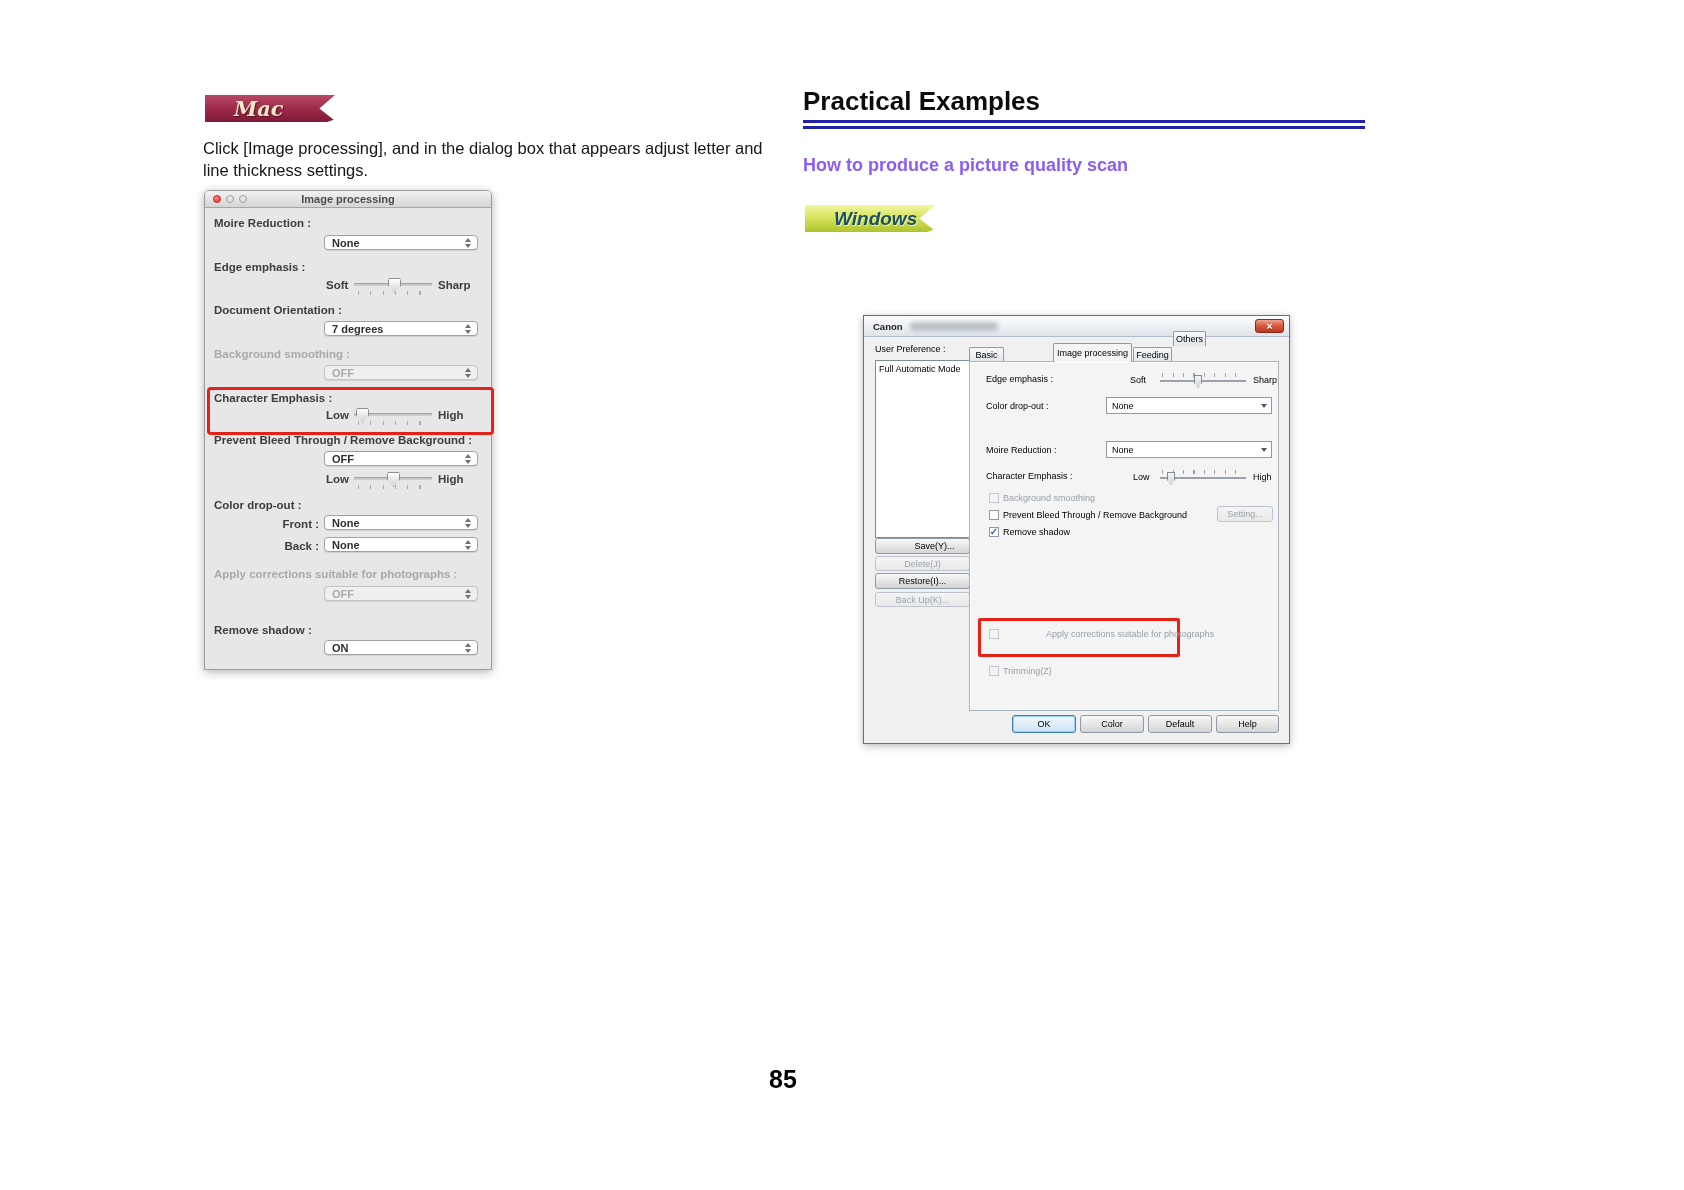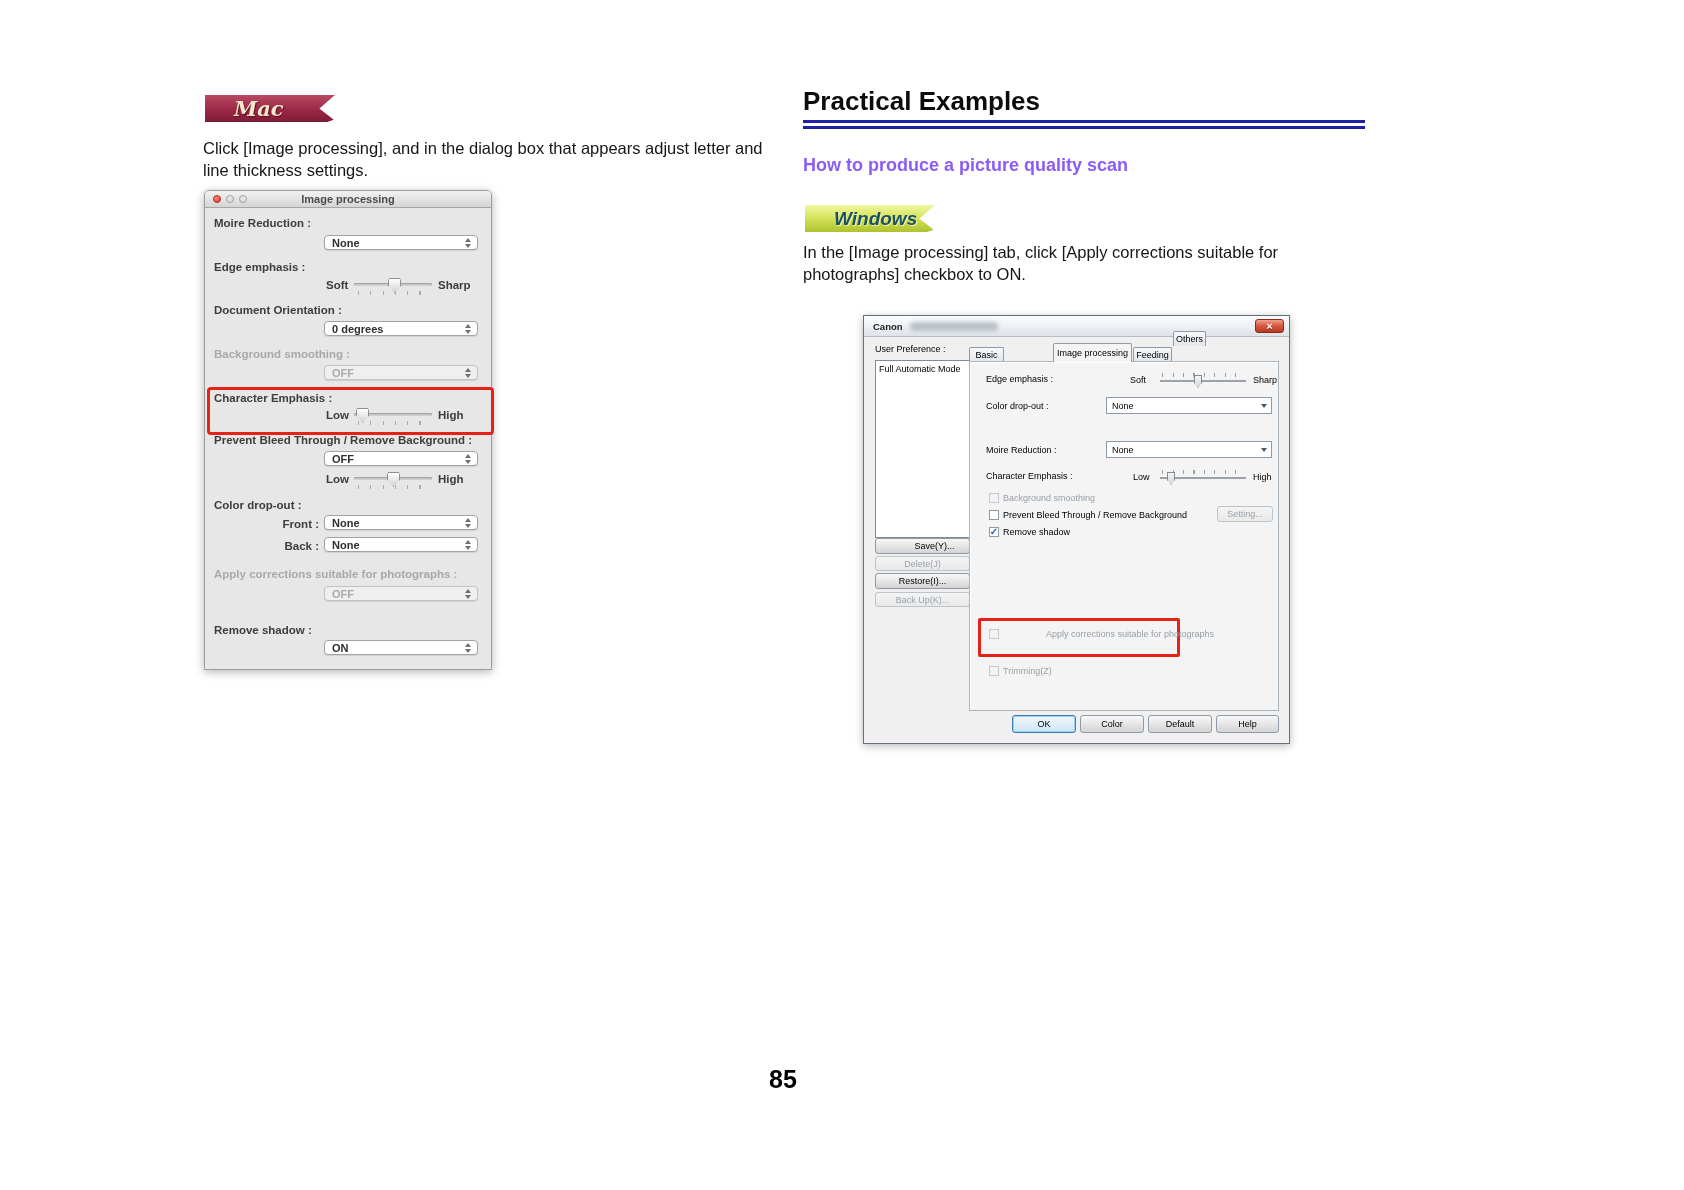--- a/index.html
+++ b/index.html
@@ -142,21 +142,21 @@
     <span class="mlab" style="left:9px;top:70px;">Edge emphasis :</span>
     <span class="mlab" style="left:121px;top:88px;">Soft</span>
     <div class="mtrack" style="left:149px;top:92px;width:78px;">
       <div class="mticks"></div>
       <div class="mthumb" style="left:33px;"></div>
     </div>
     <span class="mlab" style="left:233px;top:88px;">Sharp</span>
 
     <span class="mlab" style="left:9px;top:113px;">Document Orientation :</span>
     <div class="mdd" style="left:119px;top:130px;">
-      <span class="mddtxt">0 degrees</span>
+      <span class="mddtxt">7 degrees</span>
       <span class="mddarr">
           <i class="tri-up"></i>
           <i class="tri-dn"></i>
         </span>
     </div>
 
     <span class="mlab dis" style="left:9px;top:157px;">Background smoothing :</span>
     <div class="mdd dis" style="left:119px;top:174px;">
       <span class="mddtxt">OFF</span>
       <span class="mddarr">
@@ -227,21 +227,20 @@
   </div>
 
   <div class="h1" style="left:803px;top:86px;">Practical Examples</div>
   <div class="rule2" style="left:803px;top:120px;width:562px;"></div>
   <div class="h2" style="left:803px;top:155px;">How to produce a picture quality scan</div>
 
   <div class="badge win" style="left:805px;top:205px;">
     <span class="btxt">Windows</span>
   </div>
 
-  <div class="para" style="left:803px;top:241px;width:505px;">In the [Image processing] tab, click [Apply corrections suitable for photographs] checkbox to ON.</div>
 
   <div class="windlg">
     <div class="wtitle">
       <span class="wtitletxt">Canon</span>
       <span class="wblur"></span>
       <span class="wclose"></span>
     </div>
 
     <span class="wlab" style="left:11px;top:28px;">User Preference :</span>
     <div class="wlist">

